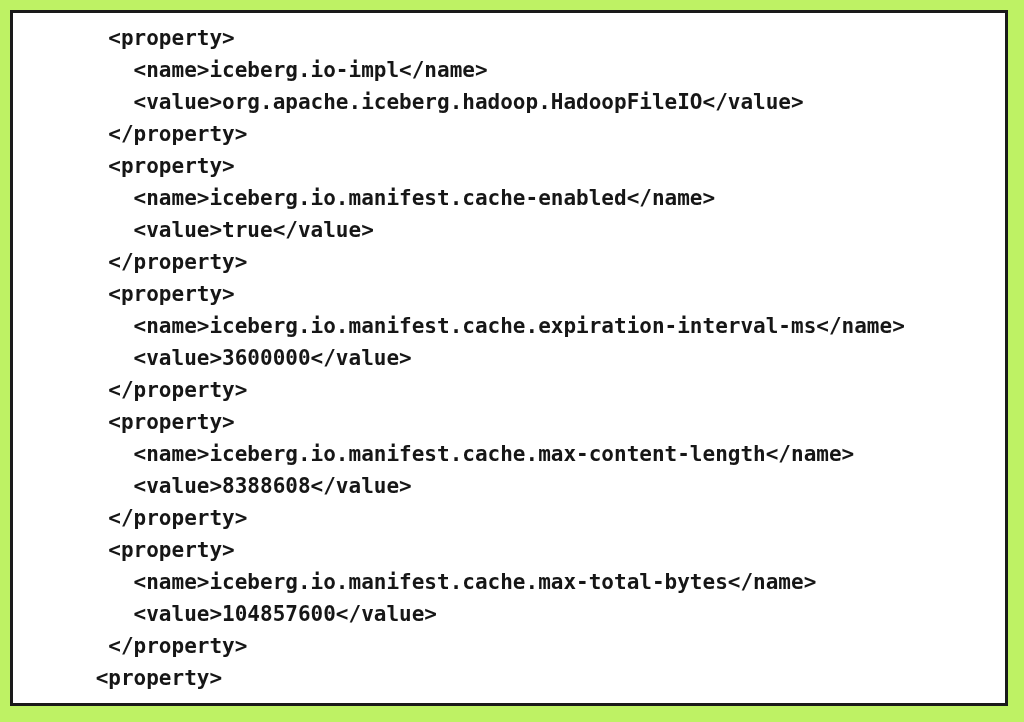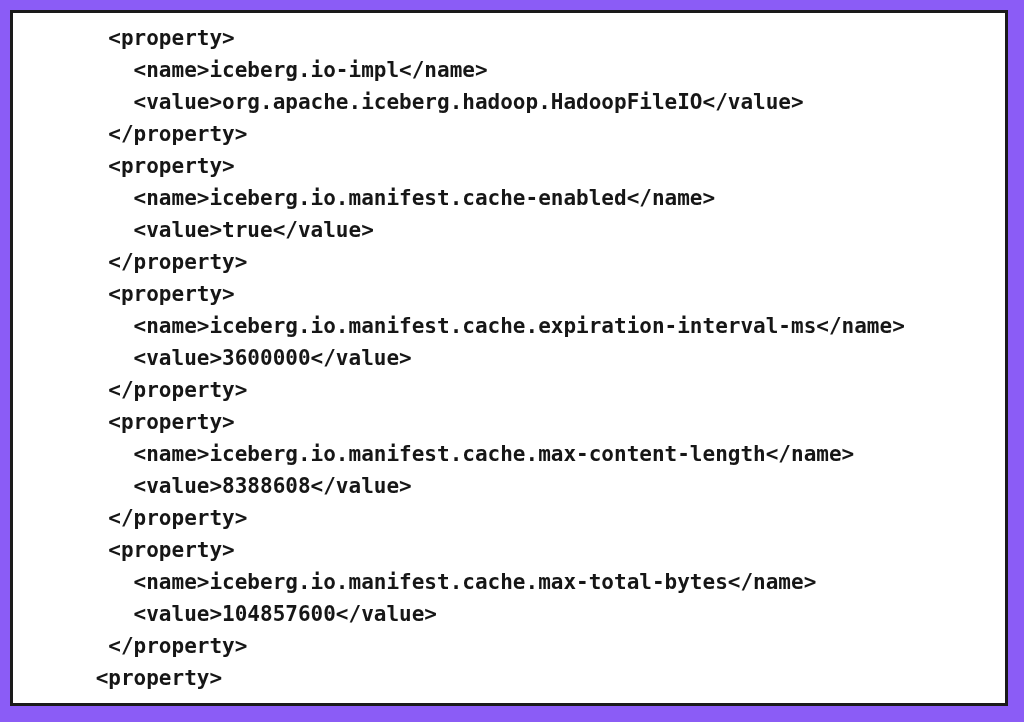--- a/index.html
+++ b/index.html
@@ -6,21 +6,21 @@
   html, body {
     width: 1024px;
     height: 722px;
     background: #ffffff;
     font-family: "DejaVu Sans Mono", "Liberation Mono", monospace;
   }
   .page {
     position: relative;
     width: 1024px;
     height: 722px;
-    background: #8b5cf6;
+    background: #bef264;
     overflow: hidden;
   }
   .frame {
     position: absolute;
     left: 10px;
     top: 10px;
     width: 998px;
     height: 696px;
     border: 3px solid #1a1a1a;
     background: #ffffff;

